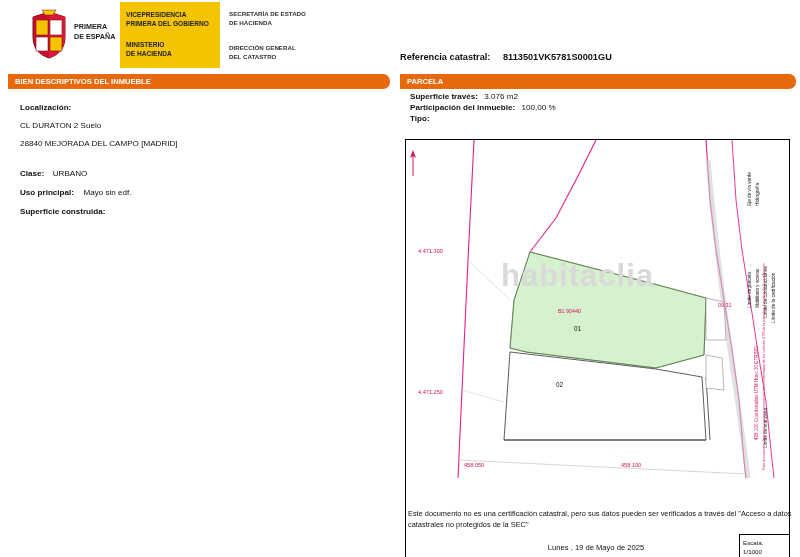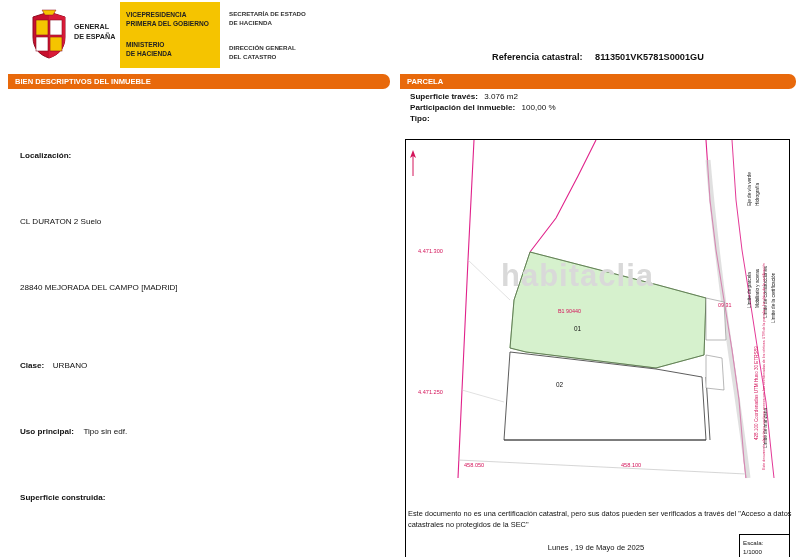--- a/index.html
+++ b/index.html
@@ -47,41 +47,41 @@
   .grey-band .g2 {
     position:absolute; left:8px; top:42px; font-size:6.2px; font-weight:bold;
     color:#333; line-height:1.45; width:150px;
   }
   .doc-title {
     position:absolute; left:400px; top:4px; width:396px; text-align:center;
     font-size:14.5px; font-weight:bold; color:#111; line-height:1.5;
     letter-spacing:0.2px;
   }
   .ref-line {
-    position:absolute; left:400px; top:52px; width:396px; text-align:center;
+    position:absolute; left:400px; top:52px; width:396px; 
     font-size:9.2px; color:#111;
   }
   .ref-line .lbl { font-weight:bold; }
   .ref-line .val { font-weight:bold; margin-left:10px; }
 
   
   .bar {
     position:absolute; height:15px; background:#e8690b;
     color:#fff; font-size:7.6px; font-weight:bold;
     padding-left:7px; line-height:15px;
     border-radius:0 7px 7px 0;
   }
   .bar.left { left:8px; top:74px; width:382px; }
   .bar.right { left:400px; top:74px; width:396px; }
 
   
   .left-col { position:absolute; left:8px; top:96px; width:382px; }
   .lbl-b { font-size:8.1px; font-weight:bold; color:#111; }
   .val-n { font-size:8.1px; color:#111; font-weight:normal; }
-  .row { margin-bottom:1px; padding-left:12px;margin-top:48px; }
+  .row { margin-bottom:1px; padding-left:12px; }
   .row.tight { margin-bottom:0; }
   .gap { height:11px; }
 
   
   .right-col { position:absolute; left:400px; top:92px; width:396px; }
   .rrow { padding-left:10px; margin-bottom:2px; font-size:8.1px; color:#111; }
   .rrow b { font-weight:bold; }
 
   
   .map {
@@ -146,21 +146,21 @@
           <path d="M21 3 L37 8 L37 28 C37 40 30 46 21 49 C12 46 5 40 5 28 L5 8 Z" fill="#c8102e" stroke="#8d0b20" stroke-width="1"></path>
           <path d="M21 3 L37 8 L37 28 C37 40 30 46 21 49 Z" fill="#d81b38"></path>
           <rect x="8" y="11" width="12" height="15" fill="#f5c400" stroke="#8d0b20" stroke-width="0.6"></rect>
           <rect x="22" y="11" width="12" height="15" fill="#ffffff" stroke="#8d0b20" stroke-width="0.6"></rect>
           <rect x="8" y="28" width="12" height="14" fill="#ffffff" stroke="#8d0b20" stroke-width="0.6"></rect>
           <rect x="22" y="28" width="12" height="14" fill="#f5c400" stroke="#8d0b20" stroke-width="0.6"></rect>
           <path d="M14 1 L28 1 L25 6 L17 6 Z" fill="#f5c400" stroke="#8d0b20" stroke-width="0.5"></path>
         </svg>
       </div>
       <div class="gob-text">
-        <div>GENERAL</div>
+        <div>PRIMERA</div>
         <div>DE ESPAÑA</div>
       </div>
     </div>
 
     <div class="yellow-band">
       <div class="l1" style="white-space:pre-line">VICEPRESIDENCIA
 PRIMERA DEL GOBIERNO</div>
       <div class="l2" style="white-space:pre-line">MINISTERIO
 DE HACIENDA</div>
     </div>
@@ -186,21 +186,21 @@
     <div class="row tight"><span class="lbl-b">Localización:</span></div>
     <div class="row tight"><span class="val-n">CL DURATON 2 Suelo</span></div>
     <div class="row"><span class="val-n">28840 MEJORADA DEL CAMPO [MADRID]</span></div>
     <div class="gap"></div>
     <div class="row">
       <span class="lbl-b">Clase:</span>
       <span class="val-n" style="margin-left:4px">URBANO</span>
     </div>
     <div class="row">
       <span class="lbl-b">Uso principal:</span>
-      <span class="val-n" style="margin-left:5px">Tipo sin edf.</span>
+      <span class="val-n" style="margin-left:5px">Mayo sin edf.</span>
     </div>
     <div class="row">
       <span class="lbl-b">Superficie construida:</span>
       <span class="val-n" style="margin-left:4px"></span>
     </div>
   </div>
 
   <div class="right-col">
     <div class="rrow">
       <b>Superficie través:</b>

